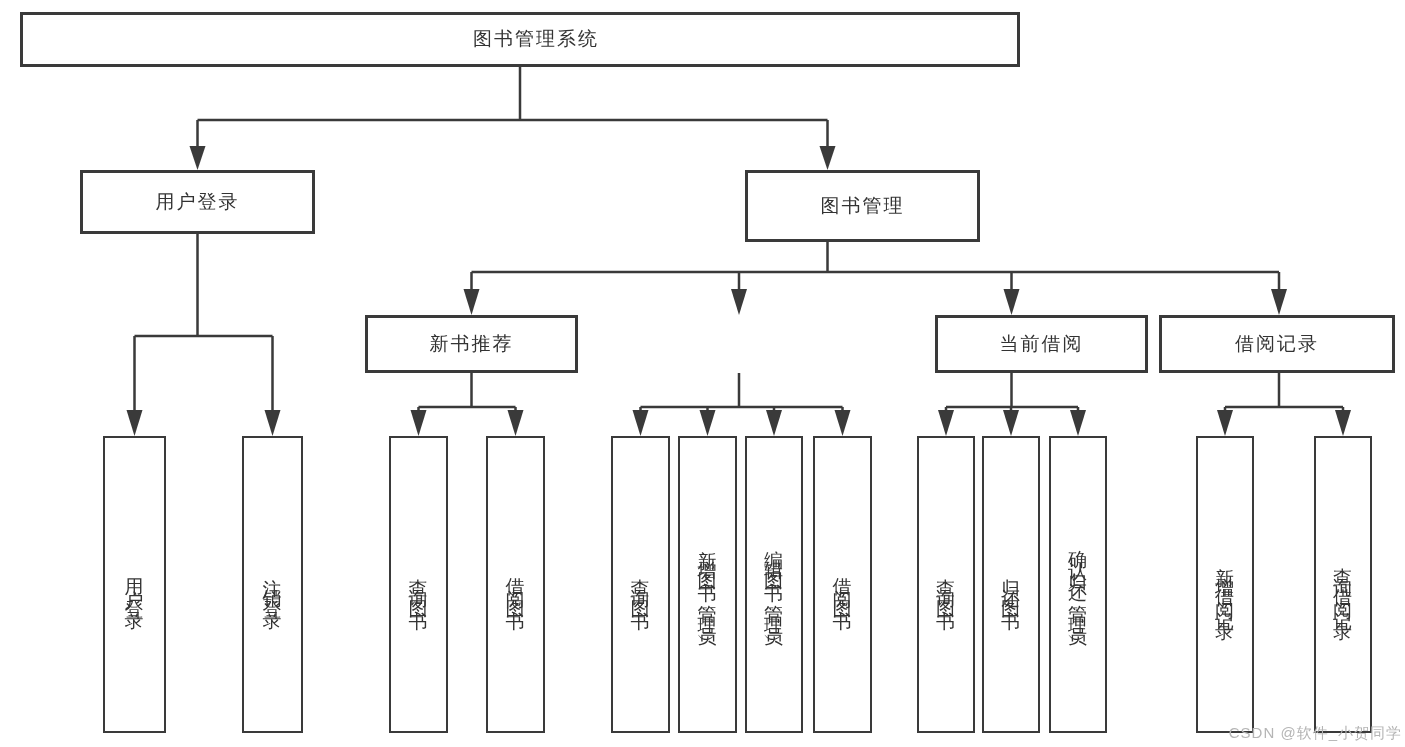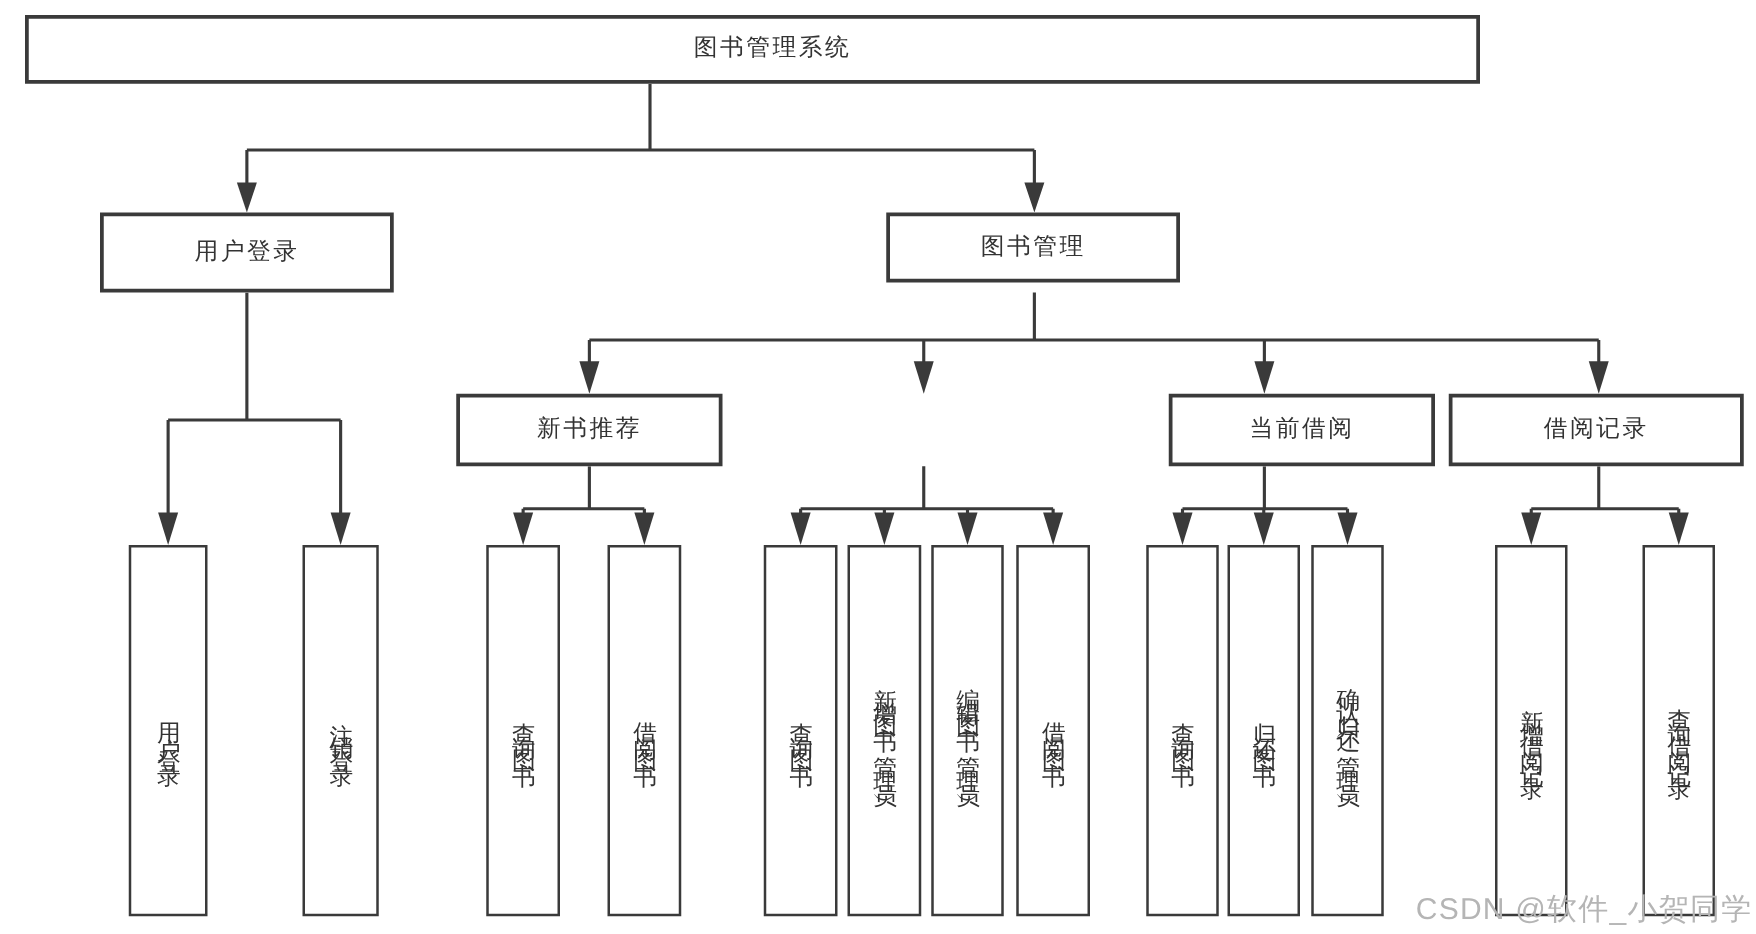--- a/index.html
+++ b/index.html
@@ -36,21 +36,21 @@
     border-width:2.5px;
     writing-mode:vertical-rl;
     text-orientation:mixed;
     letter-spacing:11px;
     line-height:1;
     white-space:normal;
   }
   .watermark{
     position:absolute;
     right:3px;bottom:4px;
-    font-size:24px;
+    font-size:15px;
     color:var(--watermark);
     letter-spacing:1px;
   }
 </style>
 </head>
 <body>
 
 <div class="stage">
 
   <svg class="connectors" viewBox="0 0 1405 747" xmlns="http://www.w3.org/2000/svg">
@@ -89,24 +89,24 @@
       <polygon points="1003,410 1019,410 1011,436"></polygon>
       <polygon points="1070,410 1086,410 1078,436"></polygon>
     </g>
     <g>
       <path d="M1279,373 V407 M1225,407 H1343 M1225,407 V412 M1343,407 V412"></path>
       <polygon points="1217,410 1233,410 1225,436"></polygon>
       <polygon points="1335,410 1351,410 1343,436"></polygon>
     </g>
   </svg>
 
-  <div class="box" style="left:20px;top:12px;width:1164px;height:55px;padding-left:32px;">图书管理系统</div>
+  <div class="box" style="left:20px;top:12px;width:1000px;height:55px;padding-left:32px;">图书管理系统</div>
 
   <div class="box" style="left:80px;top:170px;width:235px;height:64px;">用户登录</div>
-  <div class="box" style="left:709px;top:170px;width:235px;height:56px;">图书管理</div>
+  <div class="box" style="left:745px;top:170px;width:235px;height:72px;">图书管理</div>
 
   <div class="box" style="left:365px;top:315px;width:213px;height:58px;">新书推荐</div>
   <div class="box" style="left:935px;top:315px;width:213px;height:58px;">当前借阅</div>
   <div class="box" style="left:1119px;top:315px;width:236px;height:58px;margin-left:40px;">借阅记录</div>
 
   <div class="box leaf" style="left:103px;top:436px;width:63px;height:297px;">用户登录</div>
   <div class="box leaf" style="left:242px;top:436px;width:61px;height:297px;">注销登录</div>
 
   <div class="box leaf" style="left:389px;top:436px;width:59px;height:297px;">查询图书</div>
   <div class="box leaf" style="left:486px;top:436px;width:59px;height:297px;">借阅图书</div>

